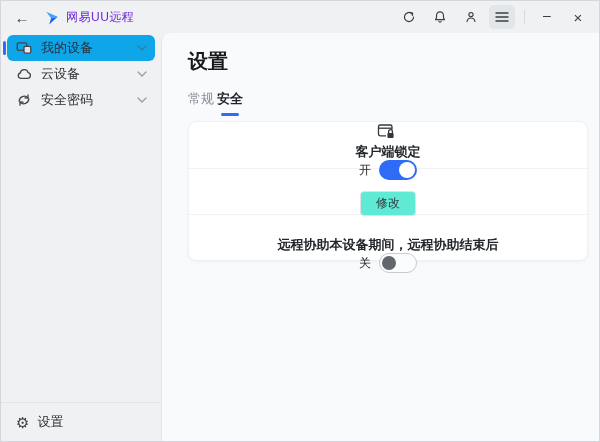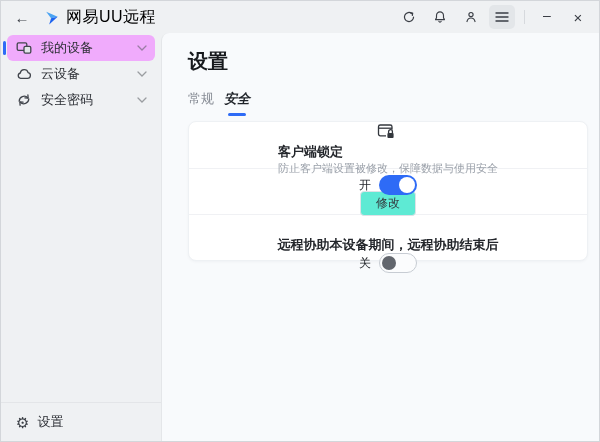--- a/index.html
+++ b/index.html
@@ -5,52 +5,52 @@
   * { margin:0; padding:0; box-sizing:border-box; }
   html,body { width:600px; height:442px; overflow:hidden; }
   body { font-family:"Liberation Sans","DejaVu Sans",sans-serif; }
   .window { width:600px; height:442px; background:#eff1f3; display:flex; flex-direction:column; border:1px solid #d3d6da; }
 
   
   .titlebar { height:32px; flex:0 0 32px; display:flex; align-items:center; padding:0 8px 0 8px; }
   .tb-btn { width:26px; height:24px; display:flex; align-items:center; justify-content:center; border-radius:5px; color:#3a3e45; cursor:default; }
   .back-btn { font-size:15px; margin-right:4px; }
   .logo { width:17px; height:17px; margin:0 6px 0 4px; display:flex; align-items:center; }
-  .app-title { font-size:16px; color:#000000; letter-spacing:.5px; }
+  .app-title { font-size:12px; color:#6d28d9; letter-spacing:.5px; }
   .tb-spacer { flex:1; }
   .tb-right { display:flex; align-items:center; gap:5px; }
   .tb-icon svg { display:block; }
   .tb-menu { background:#e3e6e9; }
   .tb-sep { width:1px; height:14px; background:#d6d9dd; margin:0 4px; }
   .glyph-min { font-size:14px; position:relative; top:-2px; }
   .glyph-close { font-size:15px; }
 
   
   .body { flex:1; display:flex; min-height:0; }
 
   
   .sidebar { width:160px; flex:0 0 160px; display:flex; flex-direction:column; padding-top:2px; }
   .side-list { flex:1; }
   .side-item { position:relative; height:26px; margin:0 6px; border-radius:6px; display:flex; align-items:center; padding:0 8px 0 9px; color:#2c2f35; font-size:13px; cursor:default; }
-  .side-item.selected { background:#f0abfc; }
+  .side-item.selected { background:#0ea5e9; }
   .active-bar { position:absolute; left:-4px; top:6px; width:3px; height:14px; border-radius:2px; background:#2e6bf6; display:none; }
   .side-item.selected .active-bar { display:block; }
   .side-icon { width:16px; height:16px; margin-right:9px; flex:0 0 16px; }
   .side-icon svg { display:block; }
   .side-label { flex:1; }
   .chev { width:10px; height:6px; opacity:.55; }
   .side-footer { flex:0 0 39px; border-top:1px solid #e3e5e8; display:flex; align-items:center; padding:0 15px; font-size:13px; color:#2c2f35; cursor:default; }
   .gear-glyph { font-size:15px; color:#3a3e45; margin-right:8px; line-height:1; }
 
   
   .main { flex:1; background:#f8fafc; border-top-left-radius:8px; border-left:1px solid #e4e6e9; padding:15px 0 0 26px; }
   .page-title { font-size:20px; font-weight:700; color:#17191d; }
-  .tabs { display:flex; gap:10px; margin-top:15px; }
+  .tabs { display:flex; gap:3px; margin-top:15px; }
   .tab { font-size:13px; color:#878c95; padding-bottom:8px; position:relative; cursor:default; }
-  .tab.active { color:#1f2329; font-weight:700;font-style:italic; }
+  .tab.active { color:#1f2329; font-weight:700; }
   .tab-underline { position:absolute; left:50%; transform:translateX(-50%); bottom:0; width:18px; height:3px; border-radius:2px; background:#2e6bf6; display:none; }
   .tab.active .tab-underline { display:block; }
 
   
   .card { width:400px; margin-top:5px; background:#ffffff; border:1px solid #eef1f4; border-radius:8px; box-shadow:0 1px 3px rgba(29,35,41,.04); }
   .row { height:46px; display:flex; align-items:center; padding:0 14px;flex-direction:column; }
   .row + .row { border-top:1px solid #f0f1f4; }
   .row-icon { width:22px; flex:0 0 22px; }
   .row-icon svg { display:block; }
   .row-text { flex:1; min-width:0; }
@@ -200,21 +200,20 @@
             <svg viewBox="0 0 18 18" width="18" height="18" fill="none" stroke="#33373d" stroke-width="1.3">
               <rect x="1.5" y="3" width="13.5" height="10.8" rx="1.8"></rect>
               <path d="M1.5 6.2h13.5"></path>
               <rect x="9" y="7.6" width="8.4" height="9" fill="#ffffff" stroke="none"></rect>
               <path d="M11.6 11V9.6a1.9 1.9 0 0 1 3.8 0V11"></path>
               <rect x="10.4" y="11" width="6.2" height="5" rx="1" fill="#33373d" stroke="none"></rect>
             </svg>
           </span>
           <span class="row-text">
             <div class="row-title">客户端锁定</div>
-            <div class="row-desc">防止客户端设置被修改，保障数据与使用安全</div>
           </span>
           <span class="row-ctrl">
             <span class="state-label">开</span>
             <span class="toggle on">
                 <span class="knob"></span>
               </span>
           </span>
         </div>
 
         <div class="row">

